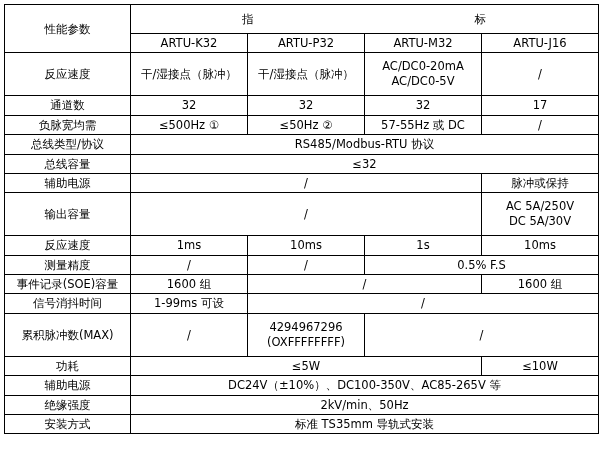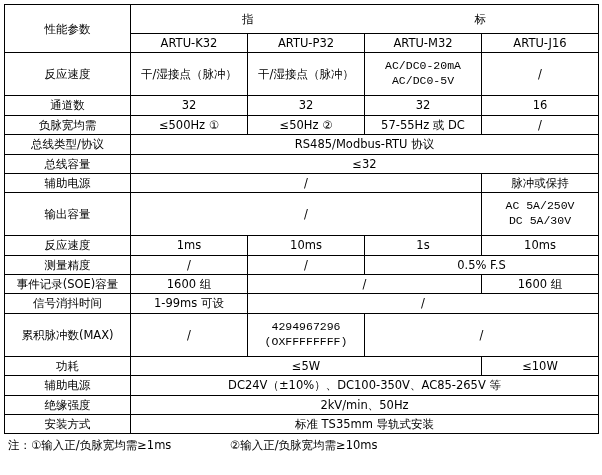--- a/index.html
+++ b/index.html
@@ -46,21 +46,20 @@
     display: flex;
     justify-content: space-around;
     align-items: center;
     width: 100%;
     letter-spacing: 1px;
   }
   .row-xtall td { height: 38px; }
   .two-line {
     display: block;
     line-height: 1.3;
-    font-family: Liberation Mono, monospace;
   }
   .note {
     font-size: 11.5px;
     padding: 4px 2px 0 4px;
     text-align: left;
     letter-spacing: 0px;
   }
 </style>
 </head>
 <body>
@@ -100,21 +99,21 @@
             <span class="two-line">AC/DC0-5V</span>
           </td>
         <td>/</td>
       </tr>
 
       <tr>
         <td class="label">通道数</td>
         <td>32</td>
         <td>32</td>
         <td>32</td>
-        <td>16</td>
+        <td>17</td>
       </tr>
 
       <tr>
         <td class="label">负脉宽均需</td>
         <td>≤500Hz  ①</td>
         <td>≤50Hz  ②</td>
         <td>57-55Hz 或 DC</td>
         <td>/</td>
       </tr>
 
@@ -197,16 +196,13 @@
         <td colspan="4">2kV/min、50Hz</td>
       </tr>
 
       <tr>
         <td class="label">安装方式</td>
         <td colspan="4">标准 TS35mm 导轨式安装</td>
       </tr>
     </tbody>
   </table>
 
-  <div class="note">
-    <span>注：</span><span>①</span><span>输入正/负脉宽均需≥1ms</span>&nbsp;&nbsp;&nbsp;&nbsp;&nbsp;&nbsp;&nbsp;&nbsp;&nbsp;&nbsp;&nbsp;&nbsp;&nbsp;&nbsp;&nbsp;&nbsp;<span>②</span><span>输入正/负脉宽均需≥10ms</span>
-  </div>
 </div>
 
 </body></html>

